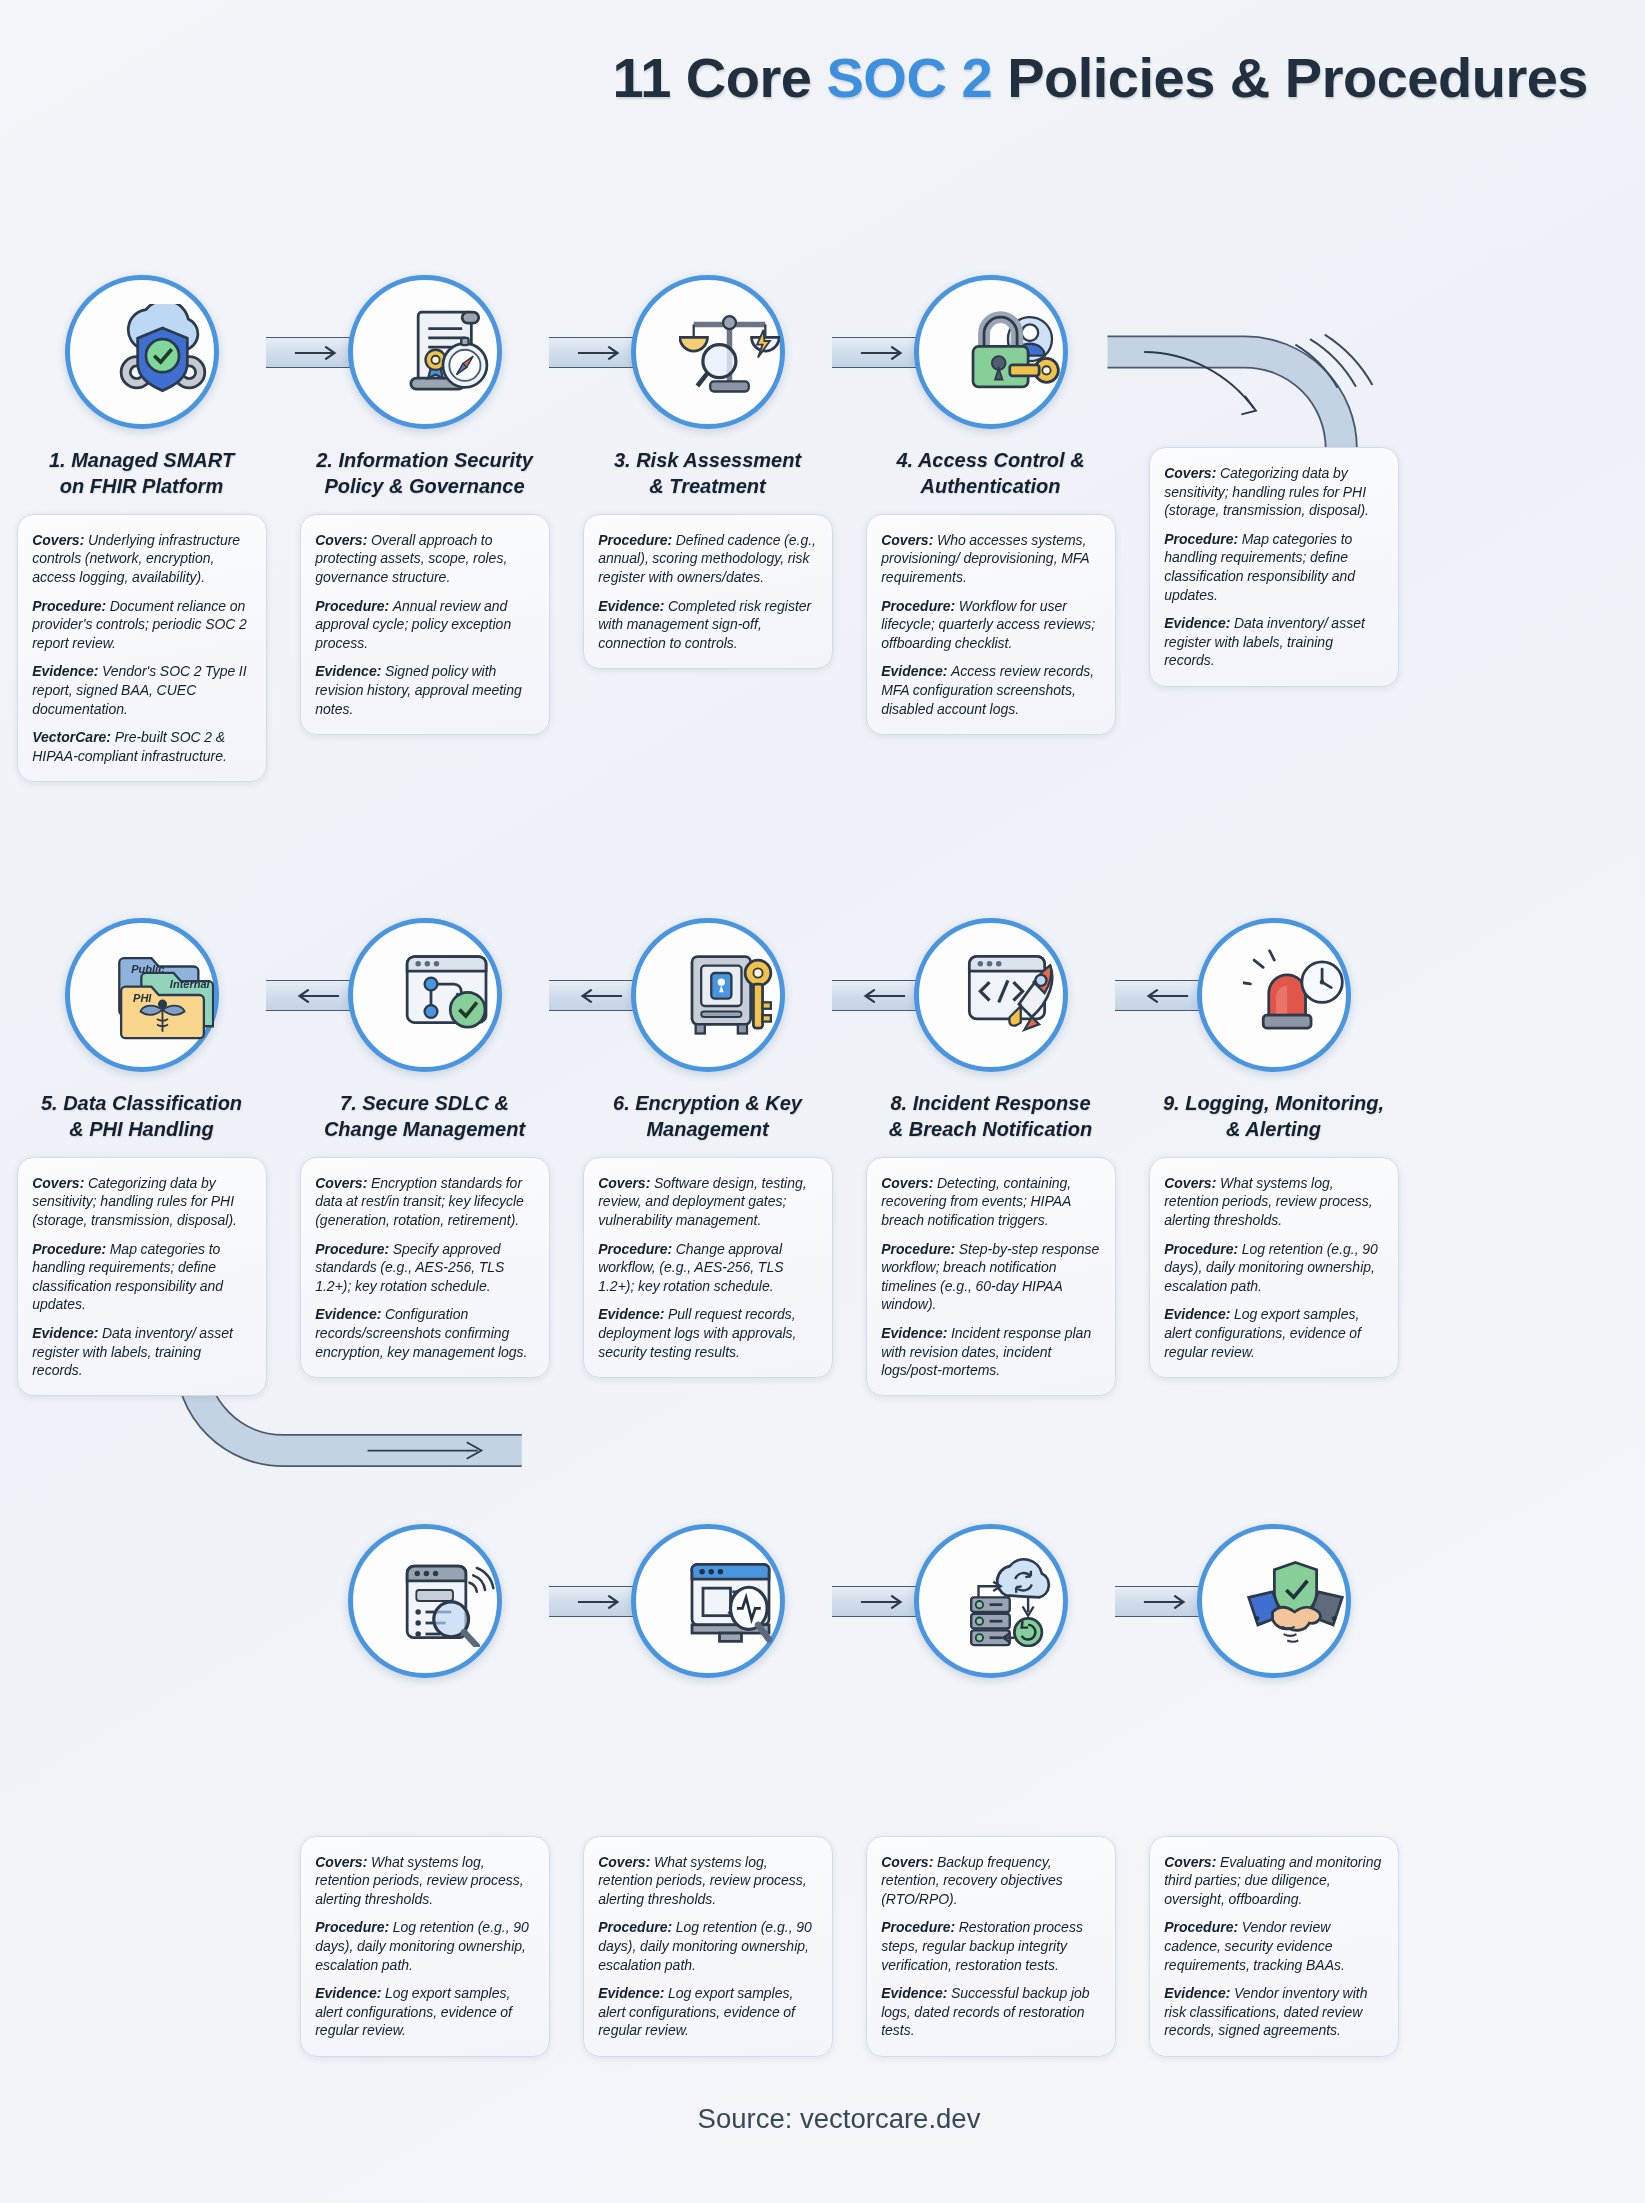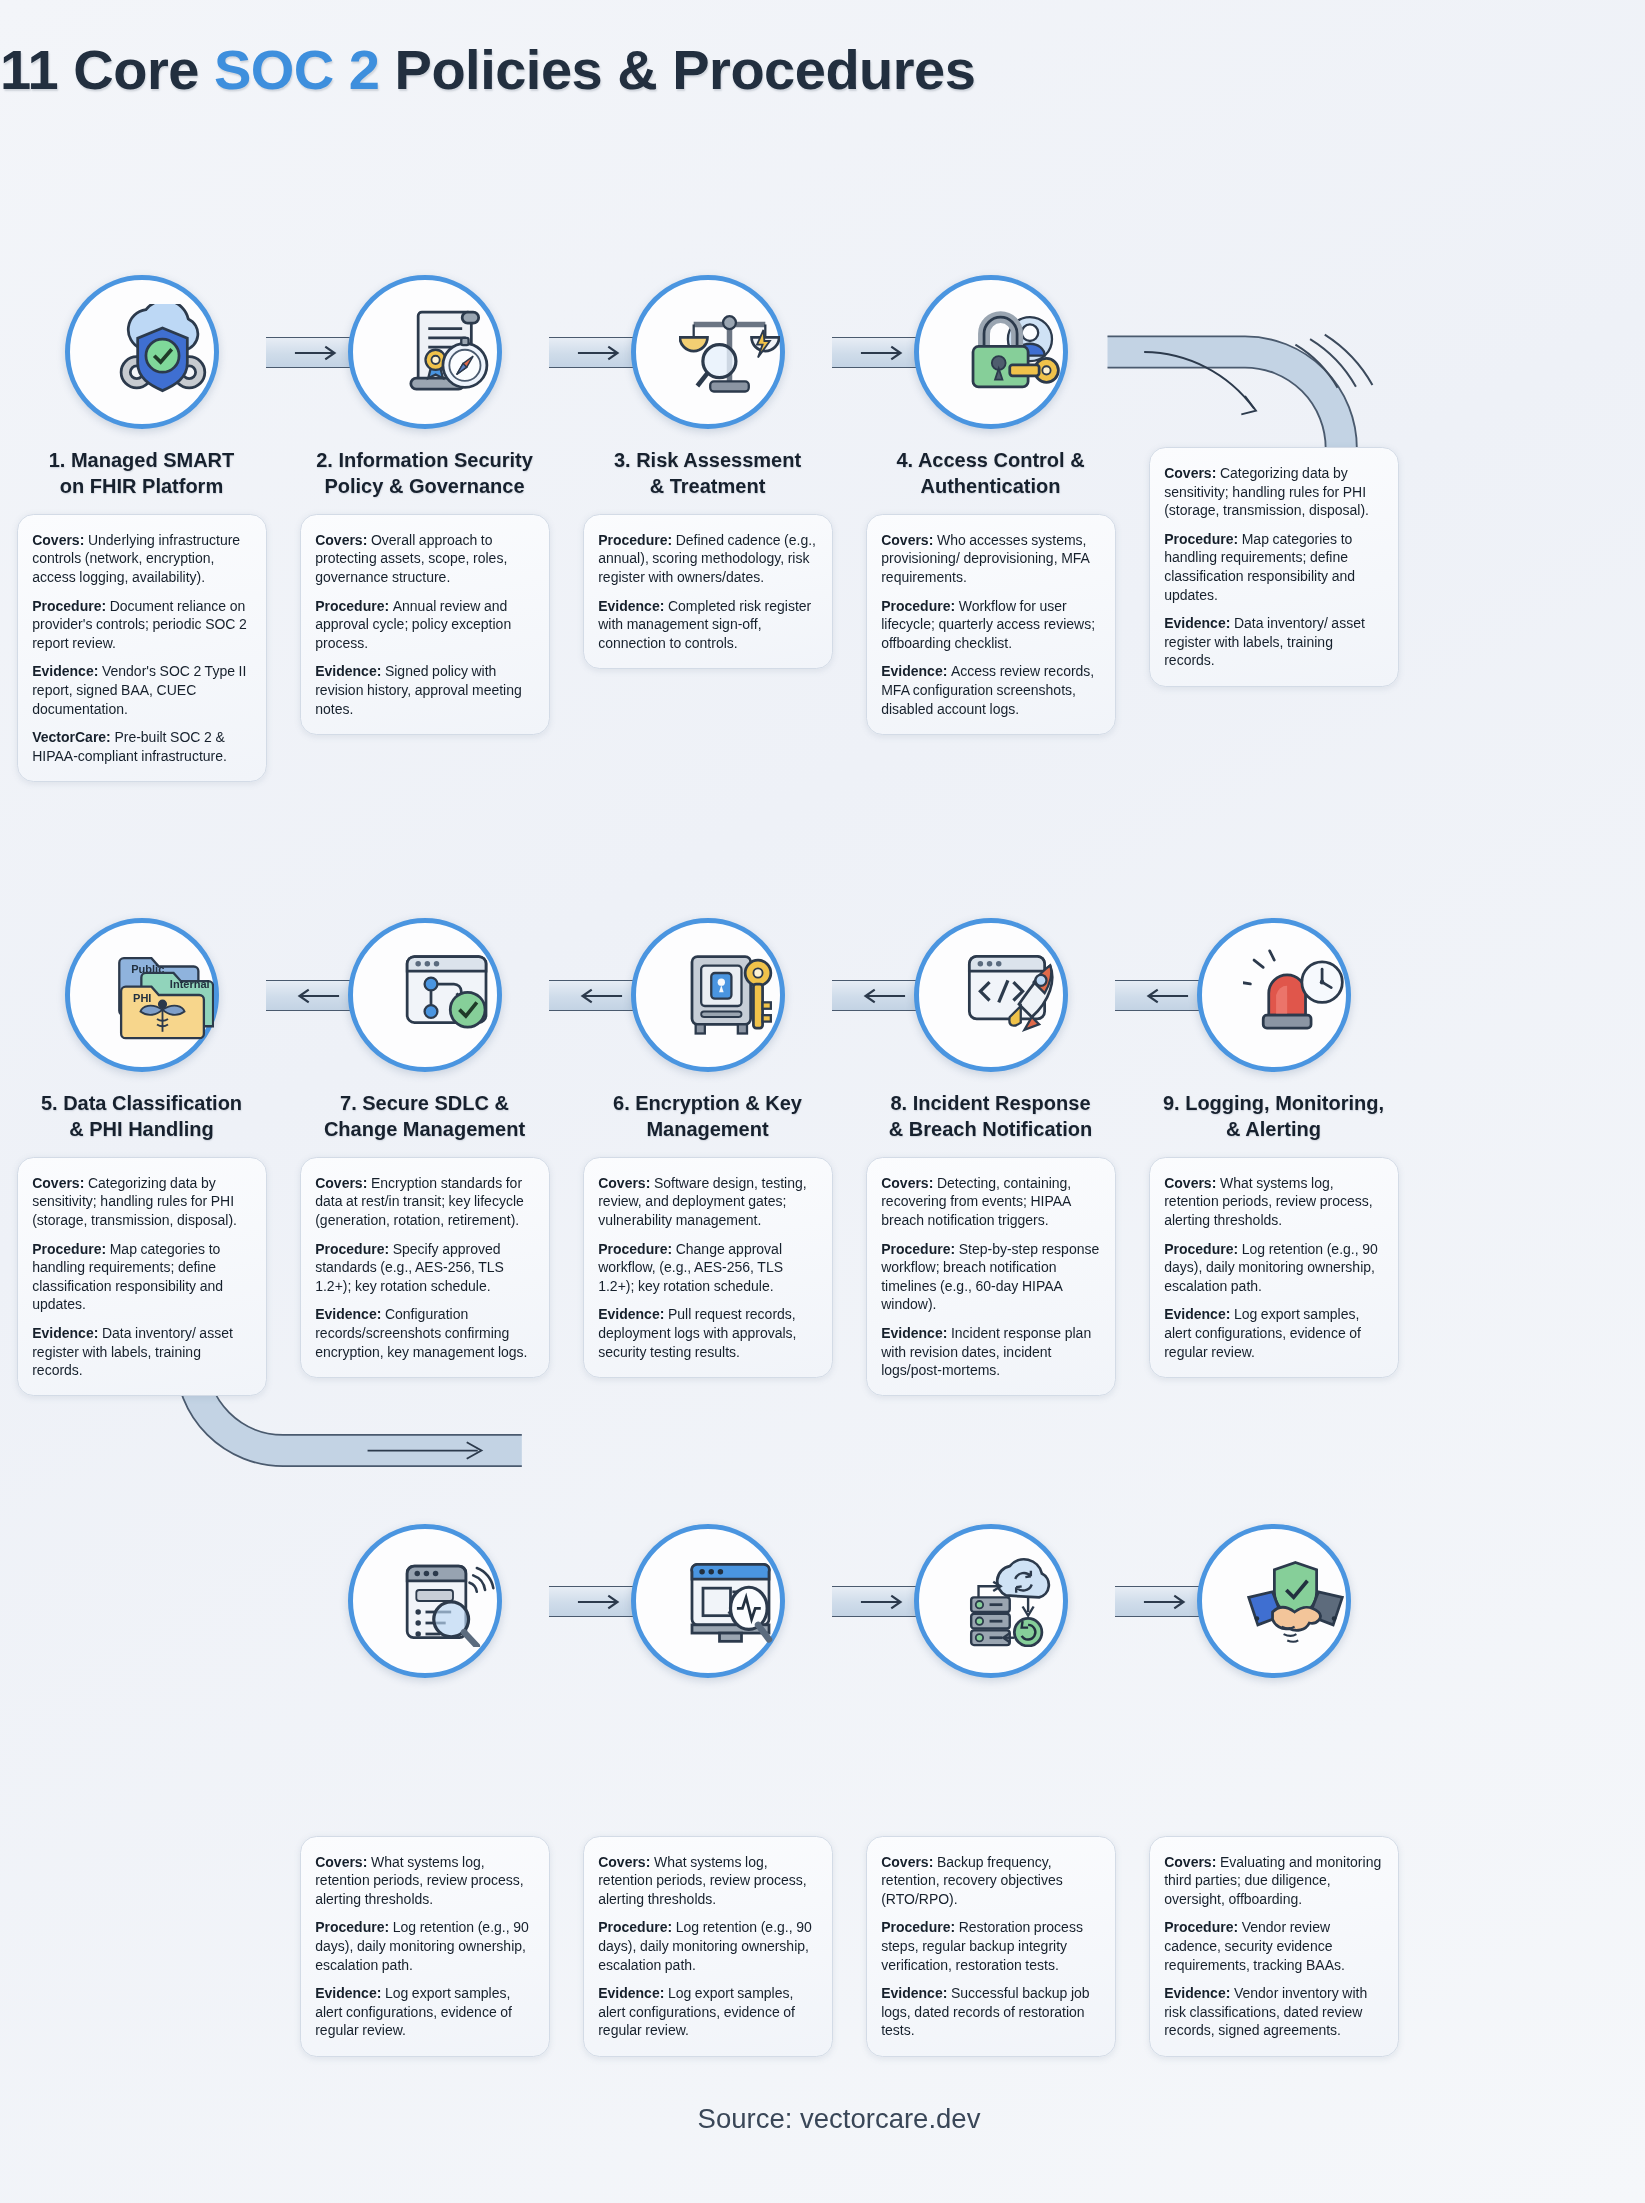--- a/index.html
+++ b/index.html
@@ -8,32 +8,32 @@
     height: 2204px;
     background: linear-gradient(150deg, #f3f5f9 0%, #eef1f7 40%, #f5f7fa 100%);
     font-family: "Liberation Sans", sans-serif;
     color: #1f2b3d;
     overflow: hidden;
   }
   .page { position: relative; width: 1646px; height: 2204px; }
 
   
   .title-wrap {
-    position: absolute; top: 36px; left: 0; width: 1588px;
-    text-align: left;
+    position: absolute; top: 44px; left: 0; width: 1588px;
+    text-align: right;
   }
   .title-line {
     font-size: 56px; font-weight: bold; letter-spacing: -0.5px;
     color: #222f3f; line-height: 1.22;
     text-shadow: 0.9px 1.8px 1.8px rgba(120,130,145,0.28);
   }
   .title-accent { color: #3e8fdd; }
 
   
-  .row { position: absolute; left: 0; width: 1430px; }
+  .row { position: absolute; left: 0; width: 1430px; font-style: italic; }
   #row1 { top: 275px; }
   #row2 { top: 918px; }
   #row3 { top: 1524px; }
 
   .cols { display: flex; position: relative; z-index: 3; }
   .col { width: 250px; margin: 0 16.5px; position: relative; }
   .col.ghost .icon-circle, .col.ghost .node-title { visibility: hidden; }
 
   
   .icon-circle {

